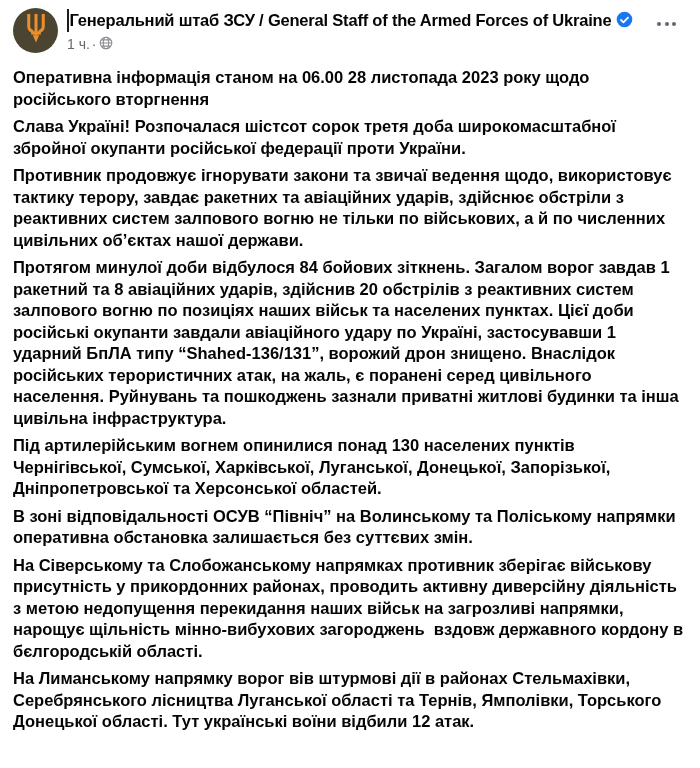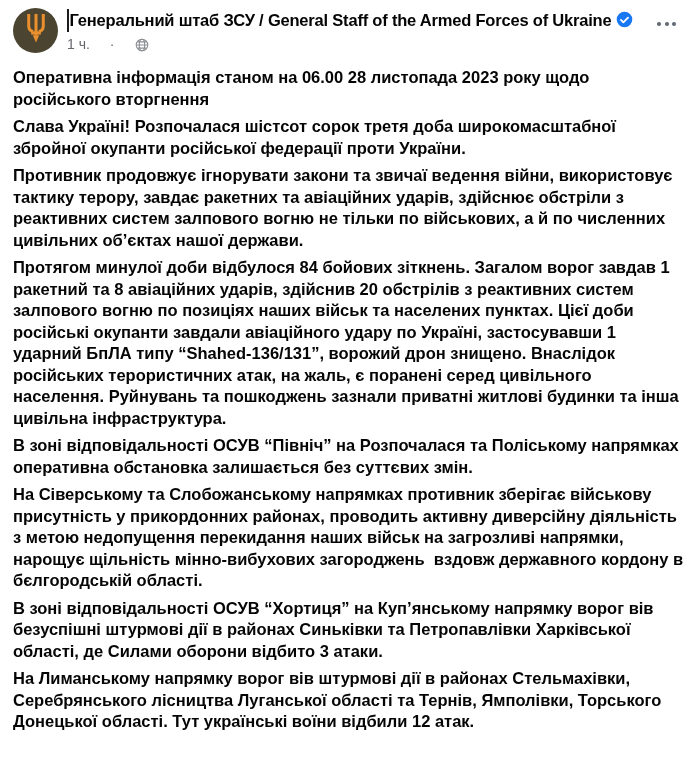--- a/index.html
+++ b/index.html
@@ -20,21 +20,21 @@
     flex-shrink: 0; cursor: pointer;
   }
   .header-text { margin-left: 9px; padding-top: 1px; min-width: 0; }
   .name-row { display: flex; align-items: center; }
   .text-cursor { width: 1.5px; height: 23px; background: #1c1c1c; margin-right: 1px; flex-shrink: 0; }
   .page-name {
     font-size: 16.5px; font-weight: 700; color: #050505;
     letter-spacing: -0.2px; white-space: nowrap; cursor: pointer;
   }
   .verified { margin-left: 5px; flex-shrink: 0; margin-top: 1px; }
-  .meta-row { display: flex; align-items: flex-end; gap: 20px; font-size: 14px; color: #65676b; margin-top: 4px; }
+  .meta-row { display: flex; align-items: flex-start; gap: 2px; font-size: 14px; color: #65676b; margin-top: 4px; }
   .meta-row .timestamp { cursor: pointer; }
   .more-btn {
     position: absolute; right: 2px; top: 12px;
     display: flex; gap: 3.5px; padding: 10px 6px; cursor: pointer; border-radius: 50%;
   }
   .more-btn .dot { width: 4px; height: 4px; border-radius: 50%; background: #606770; }
 
   
   .post-body { margin-top: 14px; font-size: 16.5px; line-height: 21.5px; color: #050505; }
   .post-body p { margin: 0 0 6px 0; white-space: pre-wrap; font-weight: bold; }
@@ -86,21 +86,21 @@
       <span class="dot"></span>
       <span class="dot"></span>
       <span class="dot"></span>
     </div>
 
   </div>
 
   <div class="post-body" id="post-body">
       <p>Оперативна інформація станом на 06.00 28 листопада 2023 року щодо російського вторгнення</p>
       <p>Слава Україні! Розпочалася шістсот сорок третя доба широкомасштабної збройної окупанти російської федерації проти України.</p>
-      <p>Противник продовжує ігнорувати закони та звичаї ведення війни, використовує тактику терору, завдає ракетних та авіаційних ударів, здійснює обстріли з реактивних систем залпового вогню не тільки по військових, а й по численних цивільних об’єктах нашої держави.</p>
+      <p>Противник продовжує ігнорувати закони та звичаї ведення щодо, використовує тактику терору, завдає ракетних та авіаційних ударів, здійснює обстріли з реактивних систем залпового вогню не тільки по військових, а й по численних цивільних об’єктах нашої держави.</p>
       <p>Протягом минулої доби відбулося 84 бойових зіткнень. Загалом ворог завдав 1 ракетний та 8 авіаційних ударів, здійснив 20 обстрілів з реактивних систем залпового вогню по позиціях наших військ та населених пунктах. Цієї доби російські окупанти завдали авіаційного удару по Україні, застосувавши 1 ударний БпЛА типу “Shahed-136/131”, ворожий дрон знищено. Внаслідок російських терористичних атак, на жаль, є поранені серед цивільного населення. Руйнувань та пошкоджень зазнали приватні житлові будинки та інша цивільна інфраструктура.</p>
-      <p>В зоні відповідальності ОСУВ “Північ” на Розпочалася та Поліському напрямках оперативна обстановка залишається без суттєвих змін.</p>
+      <p>Під артилерійським вогнем опинилися понад 130 населених пунктів Чернігівської, Сумської, Харківської, Луганської, Донецької, Запорізької, Дніпропетровської та Херсонської областей.</p>
+      <p>В зоні відповідальності ОСУВ “Північ” на Волинському та Поліському напрямки оперативна обстановка залишається без суттєвих змін.</p>
       <p>На Сіверському та Слобожанському напрямках противник зберігає військову присутність у прикордонних районах, проводить активну диверсійну діяльність з метою недопущення перекидання наших військ на загрозливі напрямки, нарощує щільність мінно-вибухових загороджень  вздовж державного кордону в бєлгородській області.</p>
-      <p>В зоні відповідальності ОСУВ “Хортиця” на Куп’янському напрямку ворог вів безуспішні штурмові дії в районах Синьківки та Петропавлівки Харківської області, де Силами оборони відбито 3 атаки.</p>
       <p>На Лиманському напрямку ворог вів штурмові дії в районах Стельмахівки, Серебрянського лісництва Луганської області та Тернів, Ямполівки, Торського Донецької області. Тут українські воїни відбили 12 атак.</p>
     </div>
 
 </div>
 
 </body></html>

